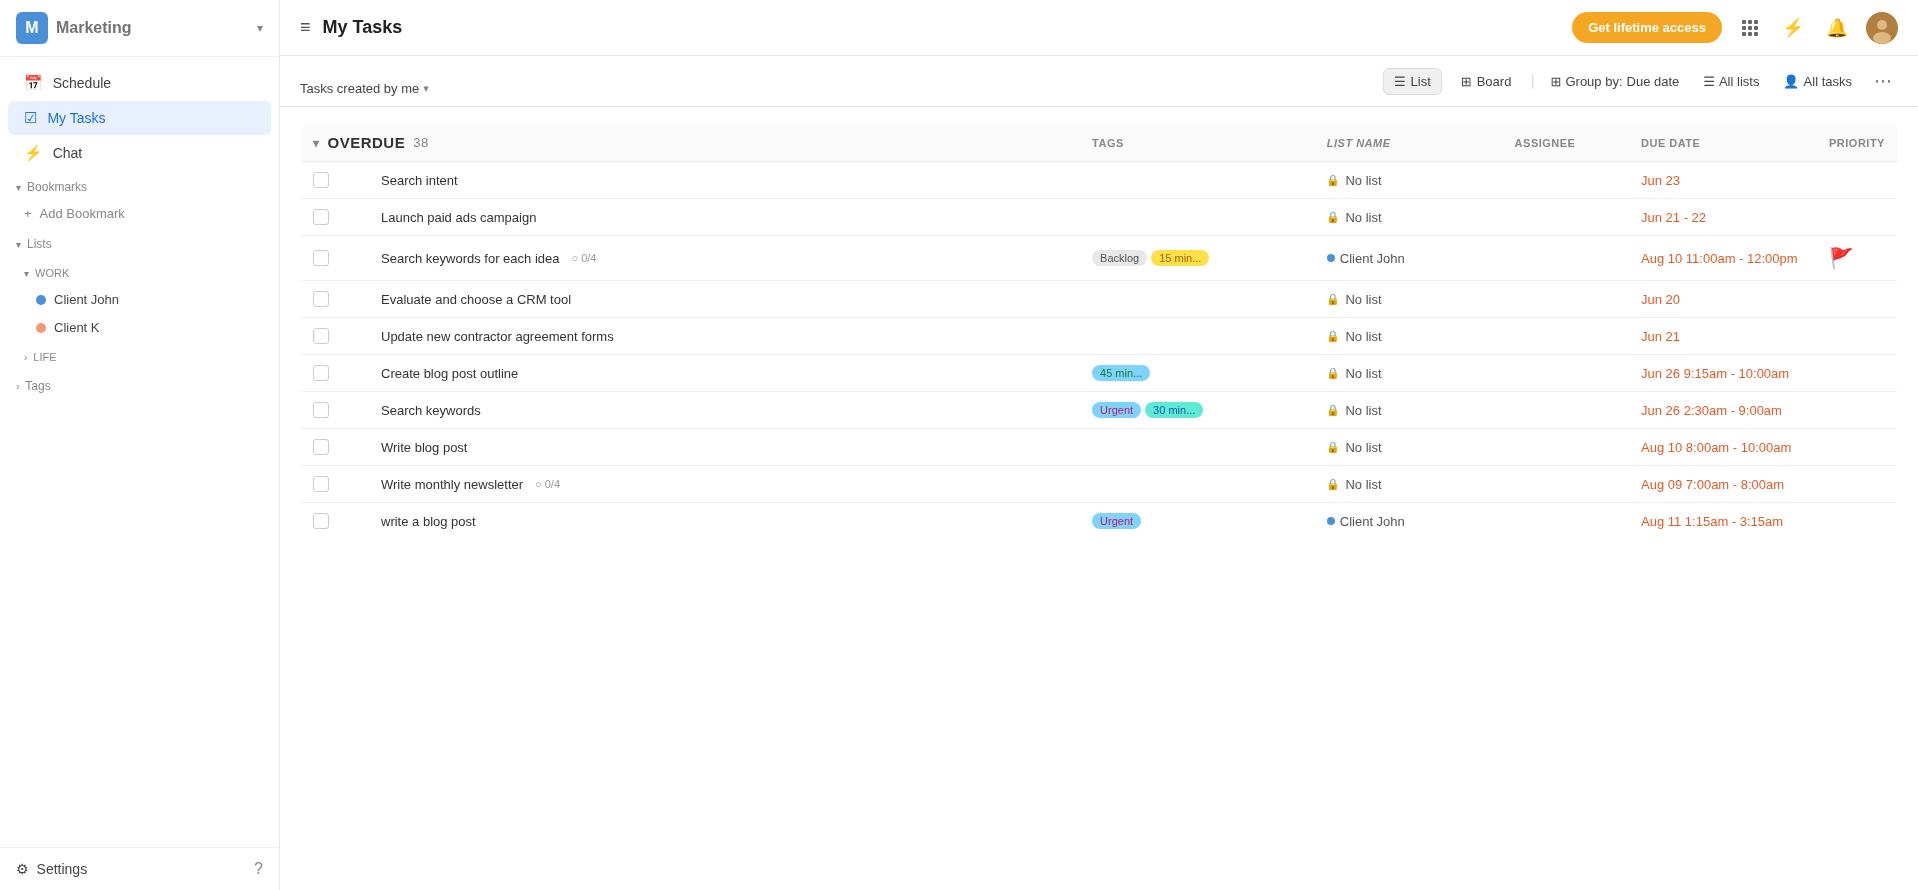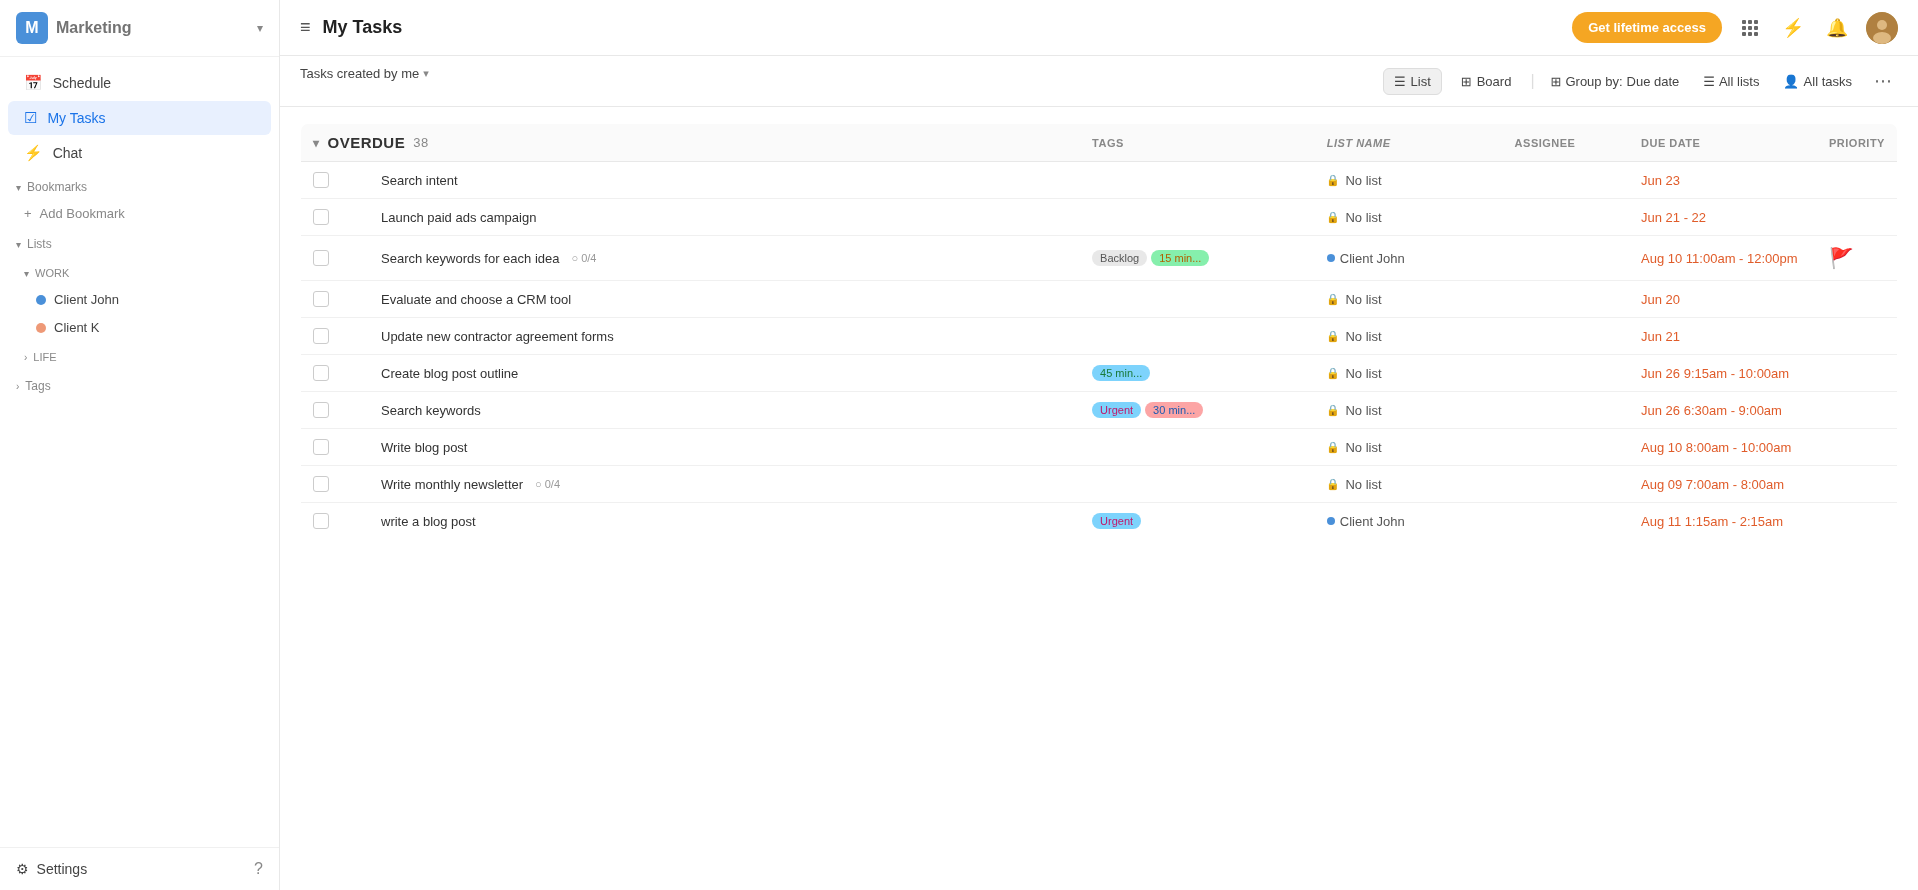--- a/index.html
+++ b/index.html
@@ -101,21 +101,21 @@
       border-radius: 20px;
       font-size: 13px;
       font-weight: 600;
       cursor: pointer;
     }
     .header-icon { font-size: 18px; color: #555; cursor: pointer; width: 32px; height: 32px; display: flex; align-items: center; justify-content: center; border-radius: 50%; }
     .avatar { width: 32px; height: 32px; border-radius: 50%; background: #c0a060; overflow: hidden; cursor: pointer; display: flex; align-items: center; justify-content: center; color: white; font-size: 13px; }
 
     
     .toolbar {
-      display: flex; align-items: flex-start; padding: 10px 20px;
+      display: flex; align-items: flex-end; padding: 10px 20px;
       border-bottom: 1px solid #e8e8e8;
       gap: 12px;
     }
     .tasks-filter {
       display: flex; align-items: center; gap: 4px;
       font-size: 13px; color: #444; cursor: pointer;
     }
     .tasks-filter .chevron { font-size: 11px; color: #888; }
 
     .toolbar-right { margin-left: auto; display: flex; align-items: center; gap: 8px; }
@@ -167,24 +167,24 @@
     .task-name { font-size: 13px; color: #333; margin-left: 44px; }
 
     .sub-task-info { display: flex; align-items: center; gap: 3px; font-size: 11px; color: #999; margin-left: 4px; }
 
     .tag-badge {
       display: inline-flex; align-items: center; padding: 2px 8px;
       border-radius: 10px; font-size: 11px; font-weight: 500;
       margin-right: 4px;
     }
     .tag-backlog { background: #e8e8e8; color: #555; }
-    .tag-15min { background: #86efac; color: #b06000; }
+    .tag-15min { background: #fde047; color: #b06000; }
     .tag-45min { background: #7dd3fc; color: #1a7a3a; }
     .tag-urgent { background: #7dd3fc; color: #c0186a; }
-    .tag-30min { background: #fca5a5; color: #1a5ab0; text-align: center; }
+    .tag-30min { background: #5eead4; color: #1a5ab0; text-align: center; }
 
     .list-name-cell { display: flex; align-items: center; gap: 5px; font-size: 13px; color: #555; }
     .lock-icon { font-size: 11px; color: #aaa; }
     .list-dot-blue { width: 8px; height: 8px; border-radius: 50%; background: #4a90d9; }
     .list-dot-pink { width: 8px; height: 8px; border-radius: 50%; background: #e97; }
 
     .due-date { font-size: 13px; color: #e05c2a; }
 
     .priority-flag-orange { font-size: 20px; color: #f5a623; }
     .priority-flag-red { font-size: 20px; color: #e53935; }
@@ -492,21 +492,21 @@
       </td>
       <td><span class="tag-badge tag-urgent">Urgent</span><span class="tag-badge tag-30min">30 min...</span></td>
       <td>
         <div class="list-name-cell">
                 <span class="lock-icon">🔒</span>
                 <span>No list</span>
               </div>
       </td>
       <td></td>
       <td>
-        <span class="due-date">Jun 26 6:30am - 9:00am</span>
+        <span class="due-date">Jun 26 2:30am - 9:00am</span>
       </td>
       <td></td>
     </tr>
           <tr class="task-row">
       <td>
         <div class="task-name-cell">
           <div class="task-checkbox"></div>
           <span class="task-name">Write blog post</span>
 
         </div>
@@ -558,20 +558,20 @@
       </td>
       <td><span class="tag-badge tag-urgent">Urgent</span></td>
       <td>
         <div class="list-name-cell">
                 <span class="list-dot-blue"></span>
                 <span>Client John</span>
               </div>
       </td>
       <td></td>
       <td>
-        <span class="due-date">Aug 11 1:15am - 2:15am</span>
+        <span class="due-date">Aug 11 1:15am - 3:15am</span>
       </td>
       <td></td>
     </tr>
         </tbody>
     </table>
   </div>
 </main>
 
 </body></html>

